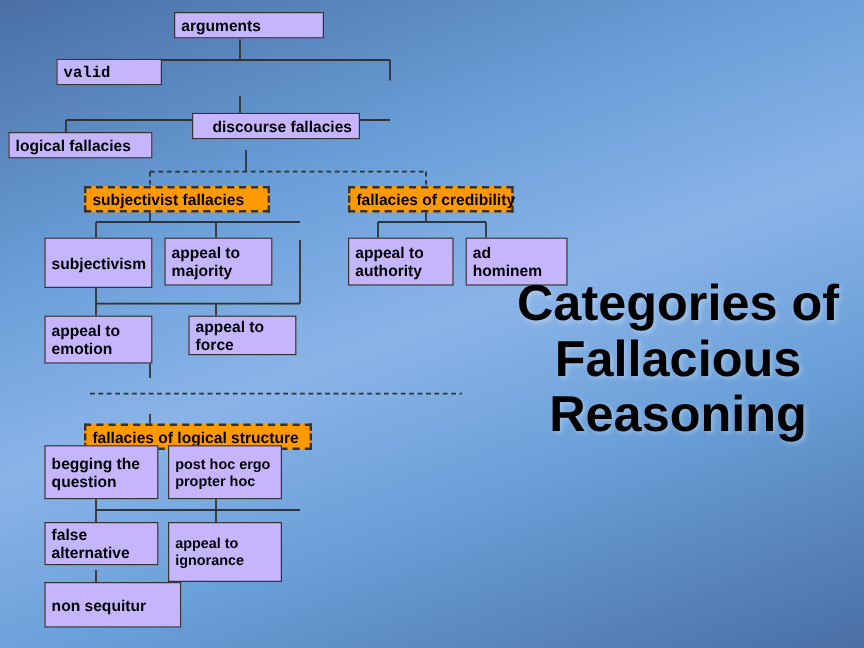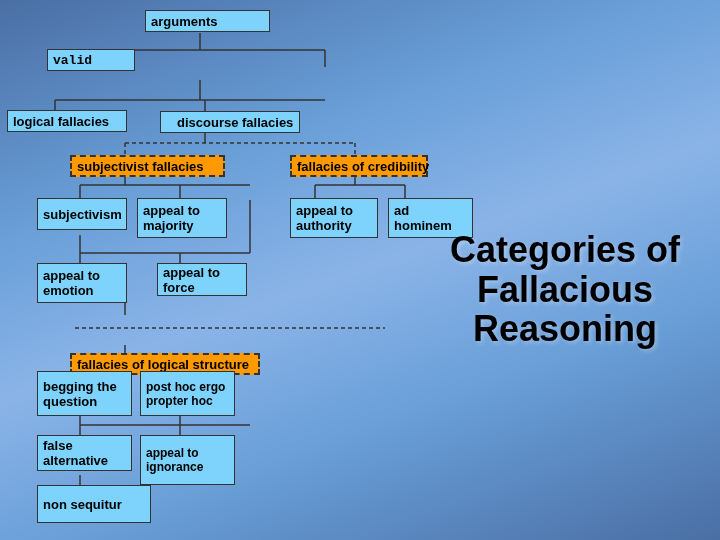--- a/index.html
+++ b/index.html
@@ -15,21 +15,21 @@
 
     .diagram {
       position: absolute;
       top: 5px;
       left: 5px;
       width: 415px;
       height: 530px;
     }
 
     .yellow-box {
-      background: #7dd3fc;
+      background: #c4b5fd;
       border: 1.5px solid #333;
       padding: 2px 5px;
       font-size: 13px;
       font-weight: bold;
       color: #000;
       position: absolute;
       white-space: nowrap;
       display: flex;
       align-items: center;
       justify-content: flex-start;
@@ -40,21 +40,21 @@
     }
 
     
 
     .big-text {
       position: absolute;
       right: 10px;
       top: 230px;
       width: 290px;
       text-align: center;
-      font-size: 36px;
+      font-size: 42px;
       font-weight: bold;
       color: #000;
       line-height: 1.1;
       text-shadow: 2px 2px 4px rgba(255,255,255,0.3);
     }
 
     svg.lines {
       position: absolute;
       top: 0;
       left: 0;
@@ -128,33 +128,33 @@
 
   <div class="yellow-box" style="left:42px; top:44px; width:88px; height:22px;font-family:Liberation Mono, monospace;">
     <span>valid</span>
   </div>
 
 
   <div class="yellow-box" style="left:2px; top:105px; width:120px; height:22px;">
     <span>logical fallacies</span>
   </div>
 
-  <div class="yellow-box" style="left:155px; top:106px; width:140px; height:22px;padding-left:16px;">
+  <div class="yellow-box" style="left:155px; top:89px; width:140px; height:22px;padding-left:16px;">
     <span>discourse fallacies</span>
   </div>
 
   <div class="yellow-box dashed-border" style="left:65px; top:150px; width:155px; height:22px; background:#ff9900;">
     <span>subjectivist fallacies</span>
   </div>
 
   <div class="yellow-box dashed-border" style="left:285px; top:150px; width:138px; height:22px; background:#ff9900;align-items:center;">
     <span>fallacies of credibility</span>
   </div>
 
-  <div class="yellow-box" style="left:32px; top:193px; width:90px; height:32px;">
+  <div class="yellow-box" style="left:32px; top:193px; width:90px; height:42px;">
     <span>subjectivism</span>
   </div>
 
   <div class="yellow-box" style="left:132px; top:193px; width:90px; height:40px;">
     <span style="white-space:normal;">appeal to majority</span>
   </div>
 
   <div class="yellow-box" style="left:285px; top:193px; width:88px; height:40px;">
     <span style="white-space:normal;">appeal to authority</span>
   </div>

